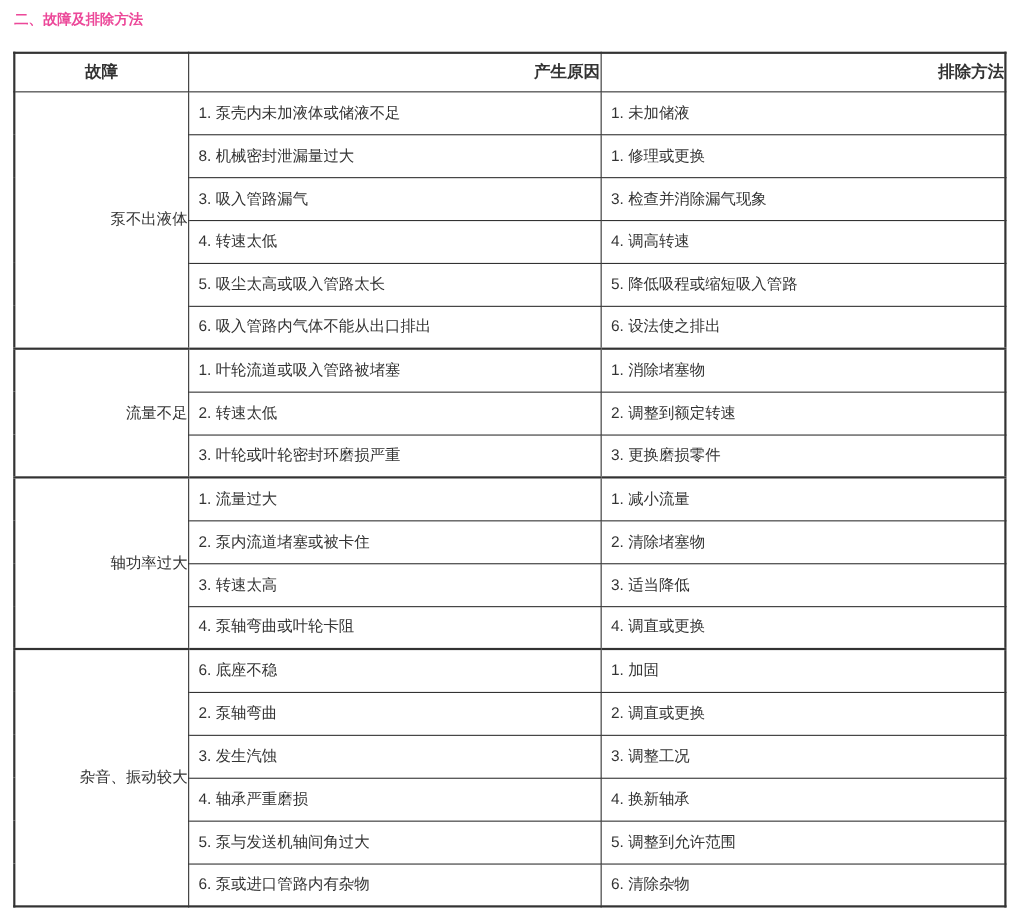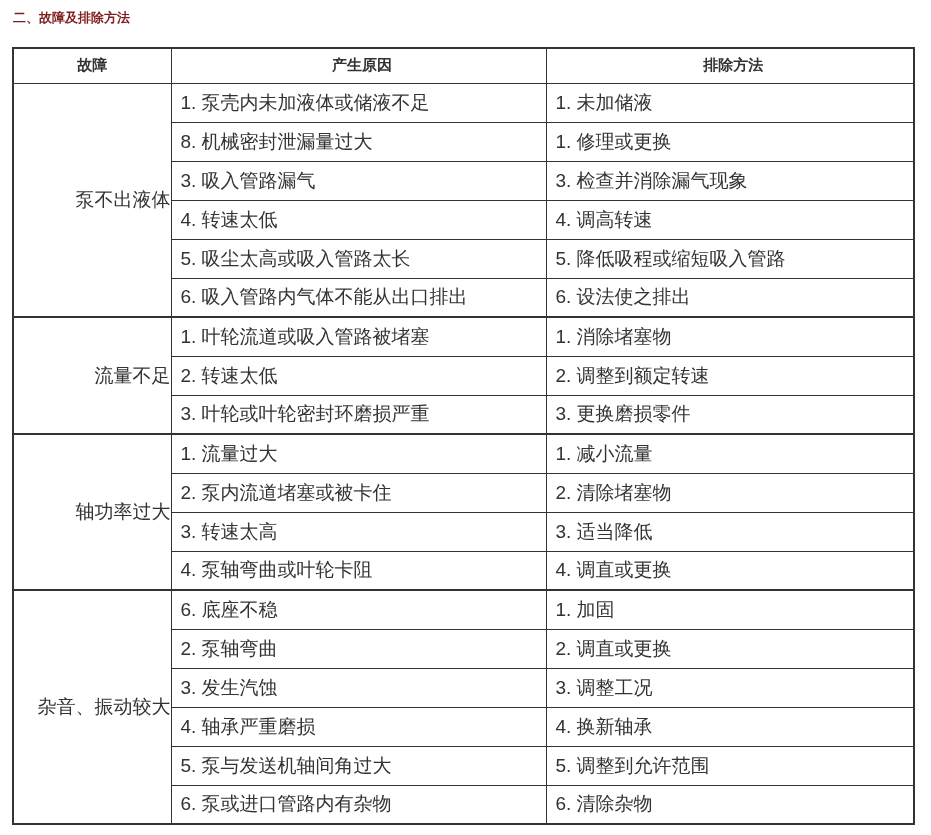--- a/index.html
+++ b/index.html
@@ -15,21 +15,21 @@
     width: 931px;
     height: 835px;
     overflow: hidden;
     box-sizing: border-box;
   }
   .page-title {
     margin: 9px 0 0 13px;
     font-size: 13px;
     font-weight: bold;
     line-height: 18px;
-    color: #7f1d1d;
+    color: #ec4899;
   }
   table.fault-table {
     border-collapse: collapse;
     table-layout: fixed;
     margin: 20px 0 0 12px;
     width: 901px;
     border: 2px solid #333333;
   }
   .fault-table col.c-fault  { width: 158px; }
   .fault-table col.c-cause  { width: 375px; }
@@ -39,31 +39,31 @@
     vertical-align: middle;
     box-sizing: border-box;
     overflow: hidden;
     white-space: nowrap;
   }
   .fault-table thead tr { height: 35px; }
   .fault-table tbody tr { height: 39px; }
   .fault-table th {
     font-size: 15px;
     font-weight: bold;
-    text-align: center;
+    text-align: right;
     padding: 0 0 0 7px;
     color: #333333;
   }
   .fault-table th.th-fault {
     text-align: center;
     padding: 0;
     margin-left: 32px;
   }
   .fault-table td {
-    font-size: 19px;
+    font-size: 14px;
     font-weight: normal;
     padding: 0 0 0 9px;
     text-align: left;
   }
   .fault-table td.fault-cell {
     text-align: right;
     padding: 0;
   }
   
   .fault-table tr.section-start td { border-top: 2px solid #333333; margin-top: 13px; }

